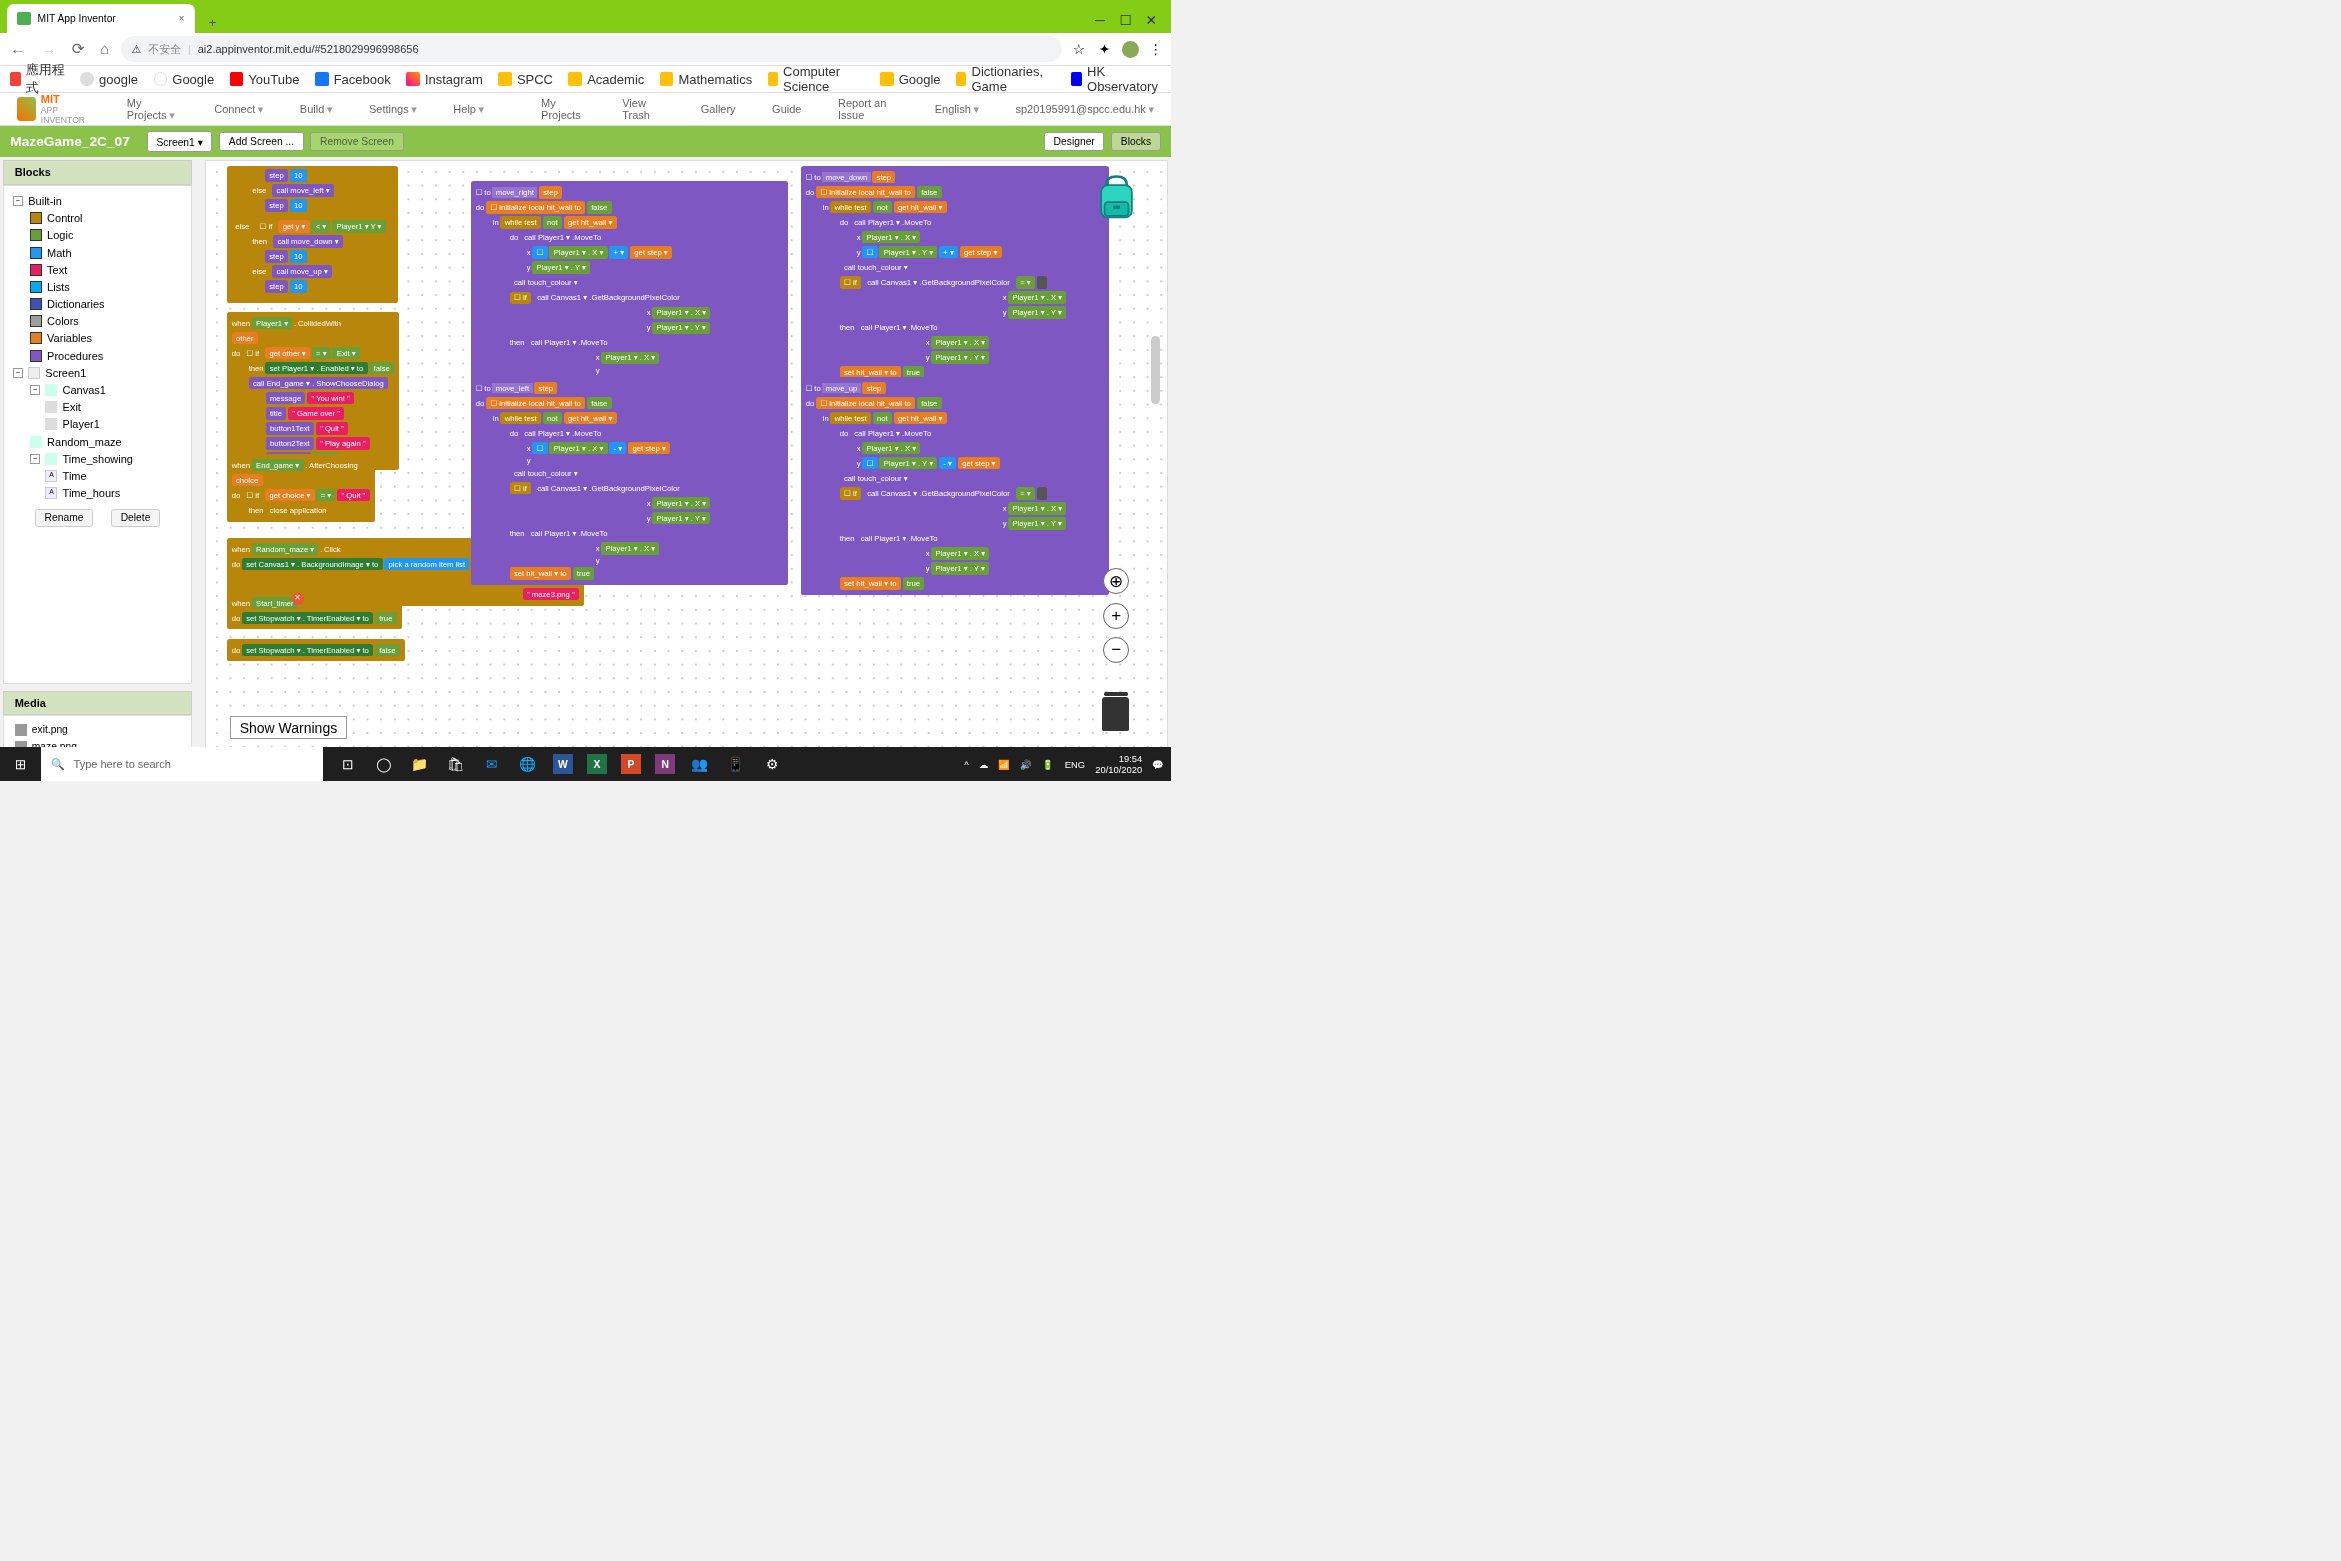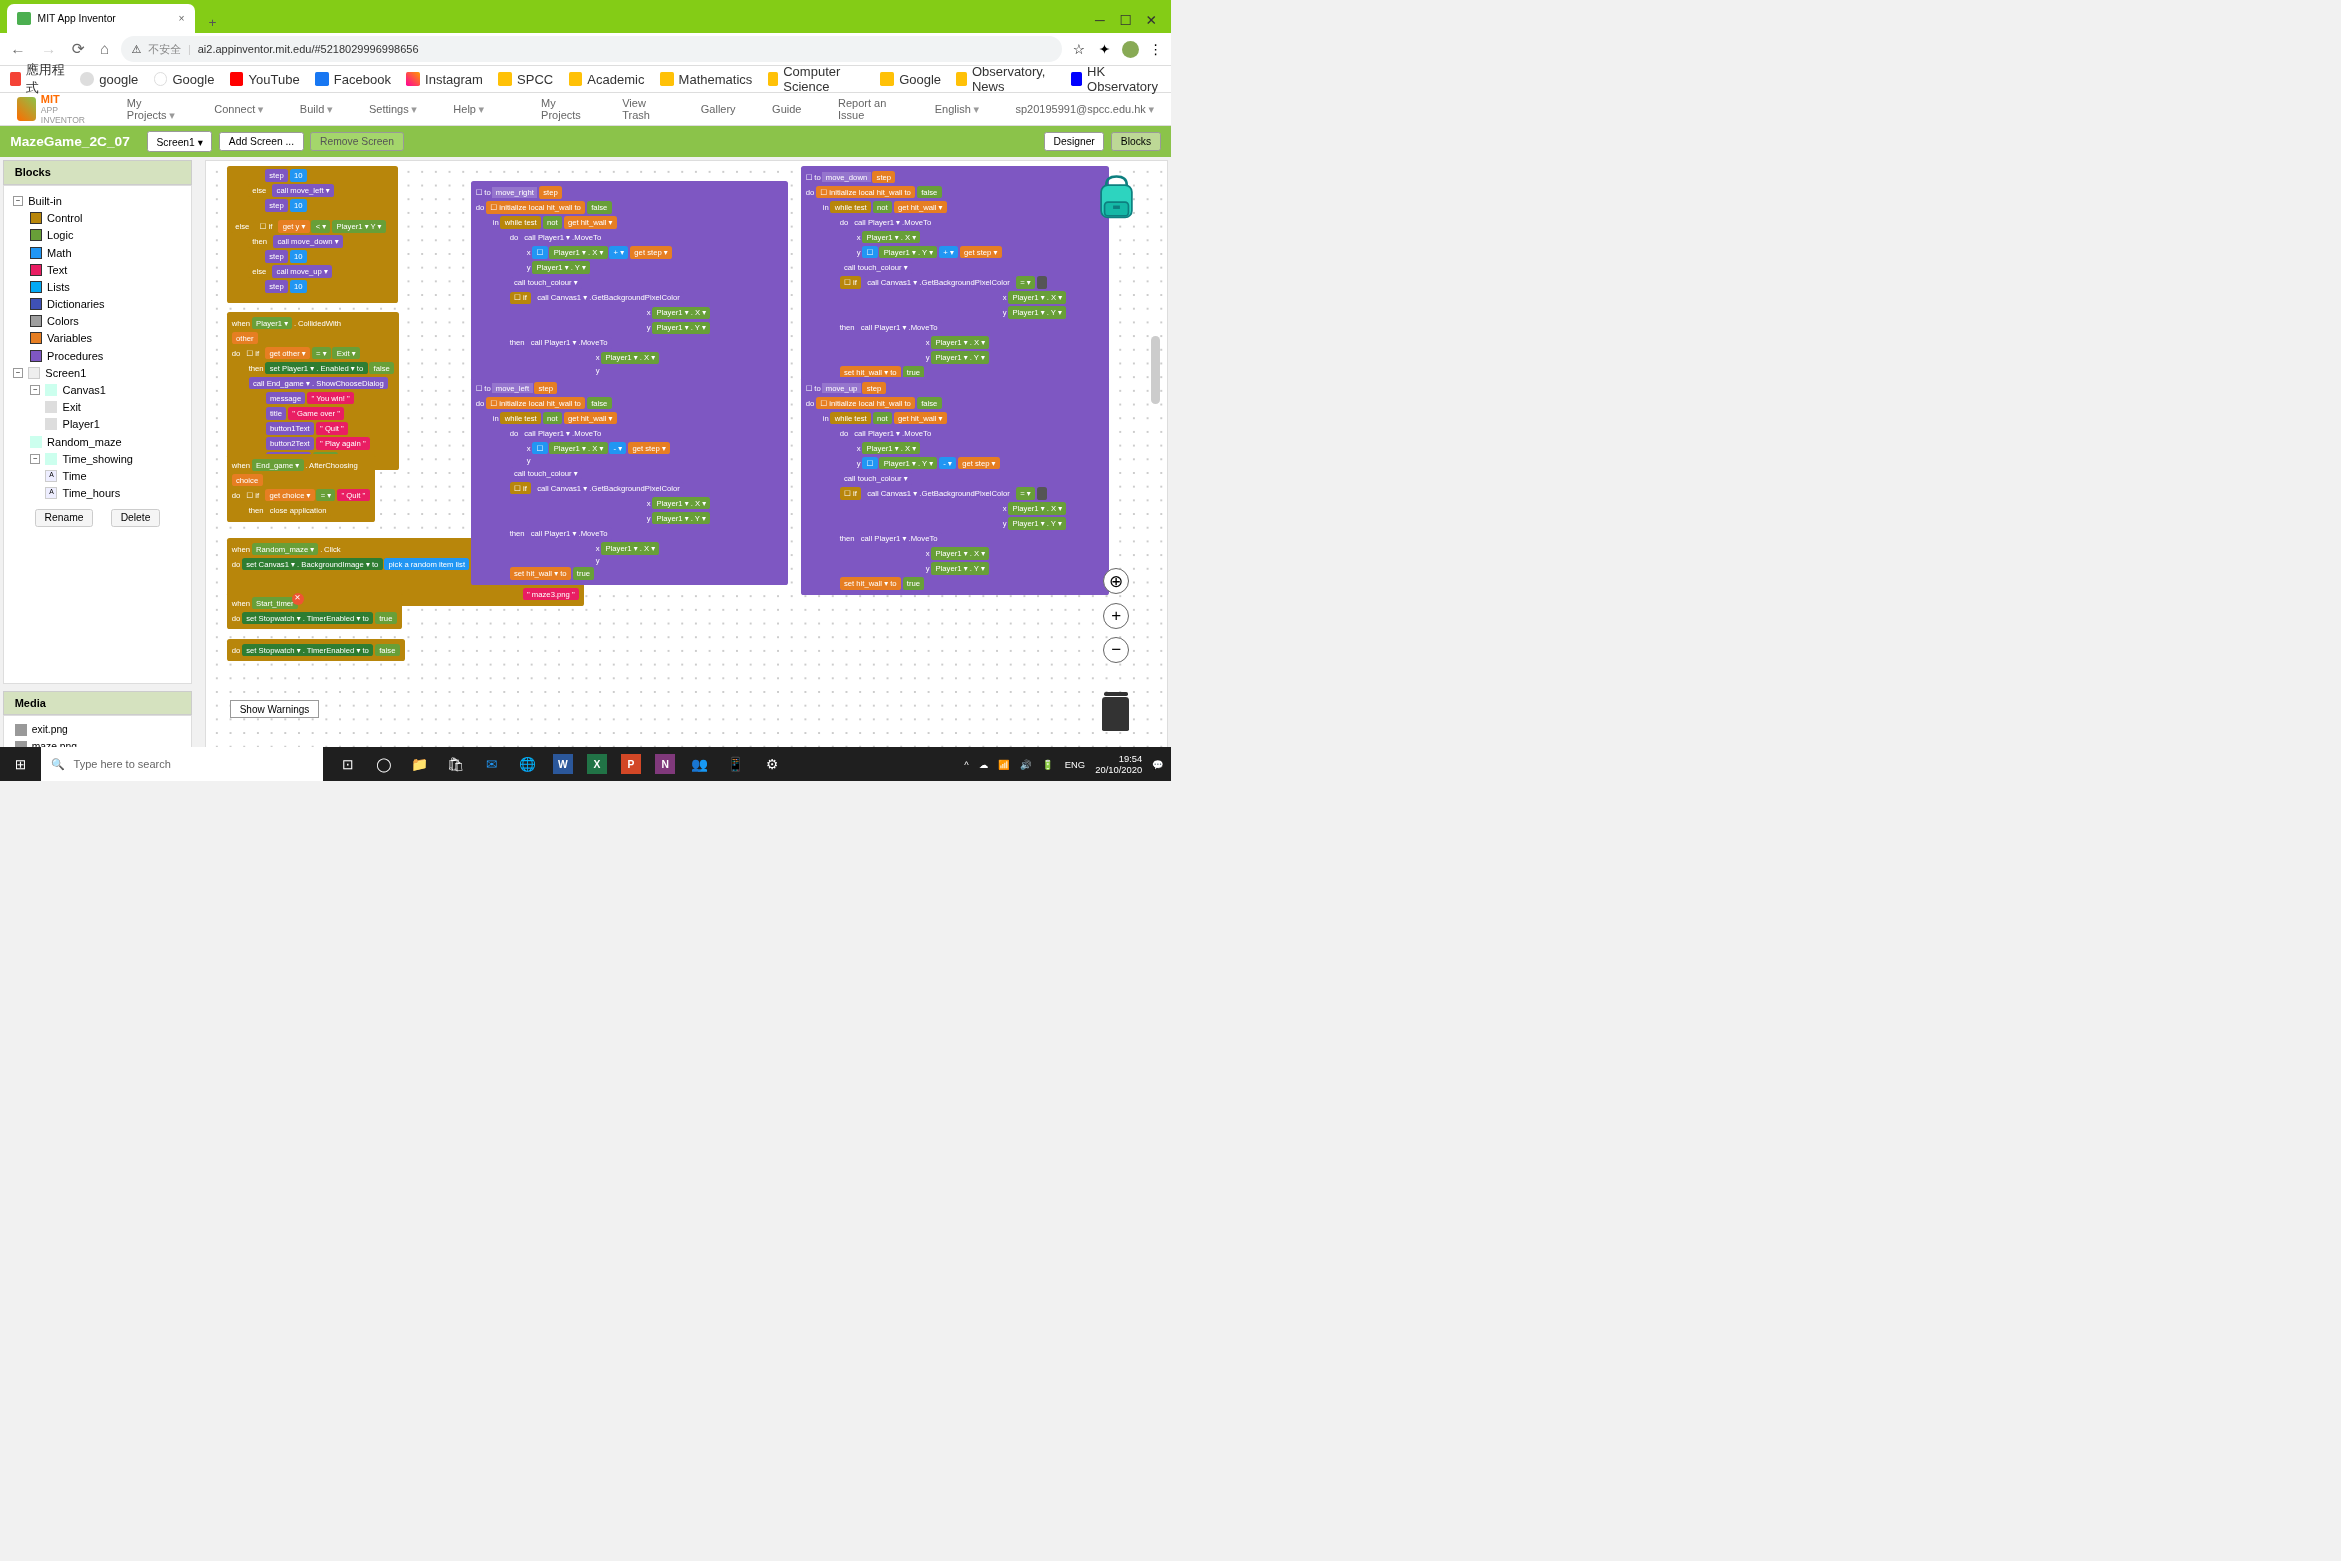--- a/index.html
+++ b/index.html
@@ -83,21 +83,21 @@
     .indent { margin-left: 17px; }
     .indent2 { margin-left: 34px; }
     .indent3 { margin-left: 51px; }
     
     .backpack { position: absolute; top: 8.6px; right: 26px; width: 41px; height: 48px; }
     .zoom-controls { position: absolute; bottom: 111px; right: 34px; display: flex; flex-direction: column; gap: 8.6px; }
     .zoom-btn { width: 26px; height: 26px; border: 1.7px solid #666; border-radius: 50%; background: #fff; display: flex; align-items: center; justify-content: center; font-size: 17px; }
     .trash { position: absolute; bottom: 43px; right: 34px; width: 27px; height: 34px; background: #333; border-radius: 3.4px 3.4px 1.7px 1.7px; }
     .trash::before { content: ''; position: absolute; top: -5.1px; left: 1.7px; right: 1.7px; height: 3.4px; background: #333; border-radius: 1.7px; }
     
-    .show-warnings { position: absolute; bottom: 56px; left: 20.5px; background: #fff; border: 0.9px solid #999; padding: 2.6px 8.6px; font-size: 10px; }
+    .show-warnings { position: absolute; bottom: 35px; left: 20.5px; background: #fff; border: 0.9px solid #999; padding: 2.6px 8.6px; font-size: 14px; }
     
     .hscrollbar { position: absolute; bottom: 8.6px; left: 214px; right: 257px; height: 8.6px; background: #ccc; border-radius: 4.3px; }
     .vscrollbar { position: absolute; top: 171px; right: 3.4px; width: 8.6px; height: 68px; background: #ccc; border-radius: 4.3px; }
     
     
     .taskbar { position: absolute; bottom: 0; left: 0; right: 0; height: 34px; background: #1f1f1f; display: flex; align-items: center; color: #fff; }
     .start-btn { width: 41px; height: 34px; display: flex; align-items: center; justify-content: center; }
     .search-box { background: #fff; color: #666; height: 34px; flex: 1; max-width: 282px; display: flex; align-items: center; padding: 0 10.3px; font-size: 11px; gap: 8.6px; }
     .taskbar-icons { display: flex; align-items: center; margin-left: 6.8px; }
     .taskbar-icon { width: 36px; height: 34px; display: flex; align-items: center; justify-content: center; }
@@ -177,21 +177,21 @@
   <div class="bookmark">
       <div class="bk-icon" style="background:#ffc107"></div>
       <span>Computer Science</span>
     </div>
   <div class="bookmark">
       <div class="bk-icon" style="background:#ffc107"></div>
       <span>Google</span>
     </div>
   <div class="bookmark">
       <div class="bk-icon" style="background:#ffc107"></div>
-      <span>Observatory, News</span>
+      <span>Dictionaries, Game</span>
     </div>
   <div class="bookmark">
       <div class="bk-icon" style="background:#00f"></div>
       <span>HK Observatory</span>
     </div>
 </div>
 
 <div class="app-header">
   <div class="logo">
     <div class="logo-img"></div>

